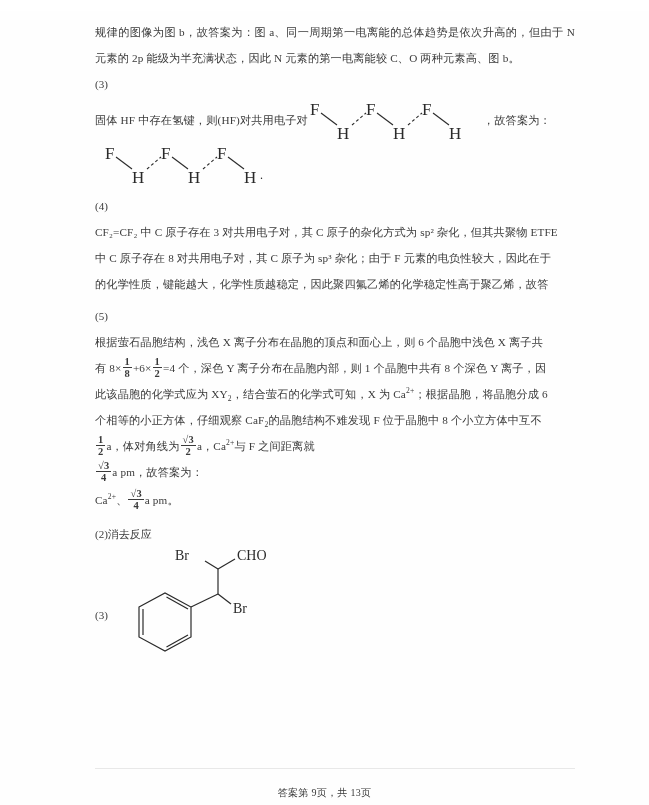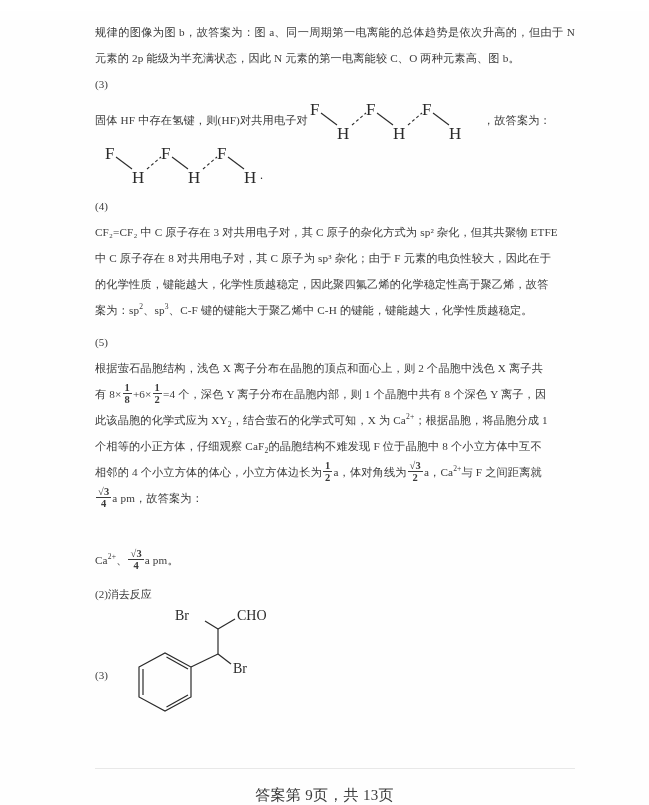--- a/index.html
+++ b/index.html
@@ -101,21 +101,21 @@
     width: 480px;
     height: 1px;
     background: #e8e8e8;
   }
   .footer {
     position: absolute;
     left: 0;
     top: 775px;
     width: 649px;
     text-align: center;
-    font-size: 15px;
+    font-size: 10px;
     color: #3a3a3a;
     letter-spacing: 0.3px;
   }
 </style>
 </head>
 <body>
 
 <div class="page">
 
   <div class="content">
@@ -159,51 +159,48 @@
       </svg>
     </div>
 
     <div class="spacer-sm"></div>
 
     <p class="label-line">(4)</p>
 
     <p class="para">CF₂=CF₂ 中 C 原子存在 3 对共用电子对，其 C 原子的杂化方式为 sp² 杂化，但其共聚物 ETFE</p>
     <p class="para">中 C 原子存在 8 对共用电子对，其 C 原子为 sp³ 杂化；由于 F 元素的电负性较大，因此在于</p>
     <p class="para">的化学性质，键能越大，化学性质越稳定，因此聚四氟乙烯的化学稳定性高于聚乙烯，故答</p>
-    <p class="para">
-      <span>案为：sp</span><sup>2</sup><span>、sp</span><sup>3</sup><span>、C-F 键的键能大于聚乙烯中 C-H 的键能，键能越大，化学性质越稳定。</span>
-    </p>
 
     <div class="spacer-sm"></div>
 
     <p class="label-line">(5)</p>
 
-    <p class="para">根据萤石晶胞结构，浅色 X 离子分布在晶胞的顶点和面心上，则 2 个晶胞中浅色 X 离子共</p>
+    <p class="para">根据萤石晶胞结构，浅色 X 离子分布在晶胞的顶点和面心上，则 6 个晶胞中浅色 X 离子共</p>
 
     <p class="para">
       <span>有 8×</span><span class="frac"><span class="num">1</span><span class="den">8</span></span><span>+6×</span><span class="frac"><span class="num">1</span><span class="den">2</span></span><span>=4 个，深色 Y 离子分布在晶胞内部，则 1 个晶胞中共有 8 个深色 Y 离子，因</span>
     </p>
 
     <p class="para">
-      <span>此该晶胞的化学式应为 XY</span><sub>2</sub><span>，结合萤石的化学式可知，X 为 Ca</span><sup>2+</sup><span>；根据晶胞，将晶胞分成 1</span>
+      <span>此该晶胞的化学式应为 XY</span><sub>2</sub><span>，结合萤石的化学式可知，X 为 Ca</span><sup>2+</sup><span>；根据晶胞，将晶胞分成 6</span>
     </p>
 
     <p class="para">
       <span>个相等的小正方体，仔细观察 CaF</span><sub>2</sub><span>的晶胞结构不难发现 F 位于晶胞中 8 个小立方体中互不</span>
     </p>
 
     <p class="para">
-      <span>相邻的 4 个小立方体的体心，小立方体边长为</span><span class="frac"><span class="num">1</span><span class="den">2</span></span><span>a，体对角线为</span><span class="frac"><span class="num">√3</span><span class="den">2</span></span><span>a，Ca</span><sup>2+</sup><span>与 F 之间距离就</span>
+      <span class="frac"><span class="num">1</span><span class="den">2</span></span><span>a，体对角线为</span><span class="frac"><span class="num">√3</span><span class="den">2</span></span><span>a，Ca</span><sup>2+</sup><span>与 F 之间距离就</span>
     </p>
 
     <p class="para">
       <span class="frac"><span class="num">√3</span><span class="den">4</span></span><span>a pm，故答案为：</span>
     </p>
 
-    <p class="para" style="line-height:30px;margin-top:34px;">
+    <p class="para" style="line-height:30px;">
       <span>Ca</span><sup>2+</sup><span>、</span><span class="frac"><span class="num">√3</span><span class="den">4</span></span><span>a pm。</span>
     </p>
 
     <div class="spacer-sm"></div>
 
     <p class="label-line">(2)消去反应</p>
 
     <div class="struct-wrap">
       <span class="struct-label">(3)</span>
       <svg width="180" height="108" viewBox="0 0 180 108" style="position:absolute;left:22px;top:0;">

